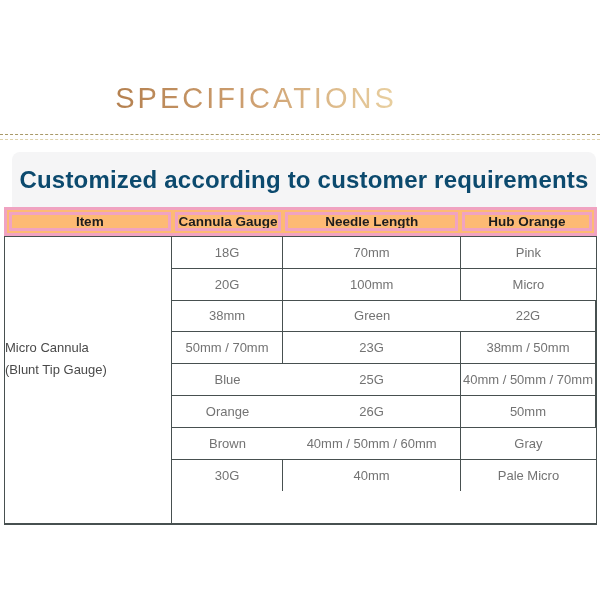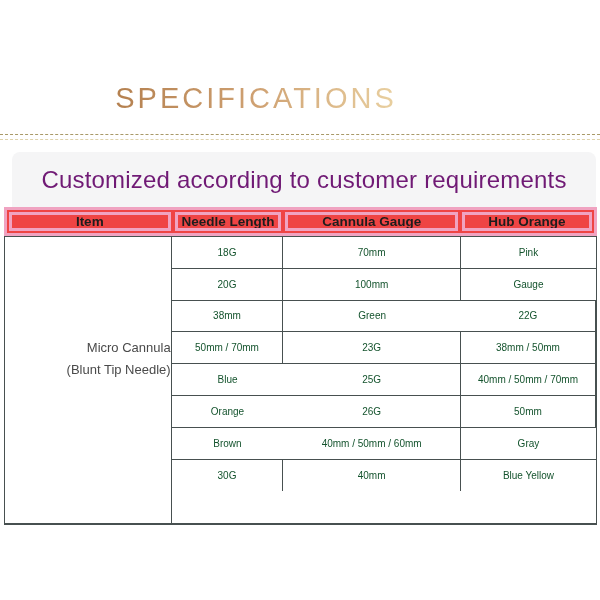--- a/index.html
+++ b/index.html
@@ -38,34 +38,34 @@
   
   .panel {
     position:absolute; left:12px; top:152px; width:584px; height:373px;
     background:var(--panel-bg,#f5f5f6);
     border-radius:8px;
   }
   .panel-heading {
     padding-top:14px;
     text-align:center;
     font-size:24px;
-    font-weight:400;
-    color:#701a75;
+    font-weight:700;
+    color:#0c4a6e;
     letter-spacing:0.2px;
   }
 
   
   .spec-table { position:absolute; left:4px; top:207px; width:593px; }
 
   .thead {
     display:grid;
     grid-template-columns:28.2% 18.9% 30.05% 22.85%;
     height:29px;
     border:3px solid var(--pink,#f0a3c1);
-    background:#ef4444;
+    background:#fdba74;
   }
   .th {
     margin:2px;
     border:3px solid var(--pink,#f0a3c1);
     display:flex; align-items:center; justify-content:center;
     font-size:13.5px; font-weight:bold; color:#1d1d1d;
     overflow:hidden; white-space:nowrap;
   }
 
   .tbody {
@@ -73,28 +73,28 @@
     grid-template-columns:28.2% 18.9% 30.05% 22.85%;
     grid-auto-rows:31.8px;
     border:1px solid var(--table-border,#475050);
     border-bottom-width:2px;
     background:#ffffff;
   }
   .item-cell {
     grid-column:1; grid-row:1 / span 9;
     border-right:1px solid var(--table-border,#475050);
     display:flex; flex-direction:column;
-    align-items:flex-end; justify-content:center;
+    align-items:flex-start; justify-content:center;
     padding-bottom:42px;
     font-size:13px; color:#4a4a4a; line-height:1.7;
     text-align:center;
   }
   .cell {
     display:flex; align-items:center; justify-content:center;
-    font-size:10px; color:#14532d;
+    font-size:13px; color:#737373;
     border-bottom:1px solid var(--table-border,#475050);
     white-space:nowrap;
   }
   .cell.c1, .cell.c2 { border-right:1px solid var(--table-border,#475050); }
   .cell.last { border-bottom:none; }
 </style>
 </head>
 <body>
 
 <div class="title-wrap">
@@ -104,38 +104,38 @@
 <div class="sep"></div>
 
 <div class="panel">
   <div class="panel-heading">Customized according to customer requirements</div>
 </div>
 
 <div class="spec-table">
 
   <div class="thead">
     <div class="th">Item</div>
+    <div class="th">Cannula Gauge</div>
     <div class="th">Needle Length</div>
-    <div class="th">Cannula Gauge</div>
     <div class="th">Hub Orange</div>
   </div>
 
   <div class="tbody">
     <div class="item-cell">
       <span>Micro Cannula</span>
-      <span>(Blunt Tip Needle)</span>
+      <span>(Blunt Tip Gauge)</span>
     </div>
 
     <div class="cell c1">18G</div>
     <div class="cell c2">70mm</div>
     <div class="cell c3">Pink</div>
 
     <div class="cell c1">20G</div>
     <div class="cell c2">100mm</div>
-    <div class="cell c3">Gauge</div>
+    <div class="cell c3">Micro</div>
 
     <div class="cell c2">38mm</div>
     <div class="cell c3">Green</div>
 
     <div class="cell c1">22G</div>
     <div class="cell c2">50mm / 70mm</div>
 
     <div class="cell c1">23G</div>
     <div class="cell c2">38mm / 50mm</div>
     <div class="cell c3">Blue</div>
@@ -146,16 +146,16 @@
 
     <div class="cell c1">26G</div>
     <div class="cell c2">50mm</div>
     <div class="cell c3">Brown</div>
 
     <div class="cell c2">40mm / 50mm / 60mm</div>
     <div class="cell c3">Gray</div>
 
     <div class="cell c1 last">30G</div>
     <div class="cell c2 last">40mm</div>
-    <div class="cell c3 last">Blue Yellow</div>
+    <div class="cell c3 last">Pale Micro</div>
   </div>
 
 </div>
 
 </body></html>

